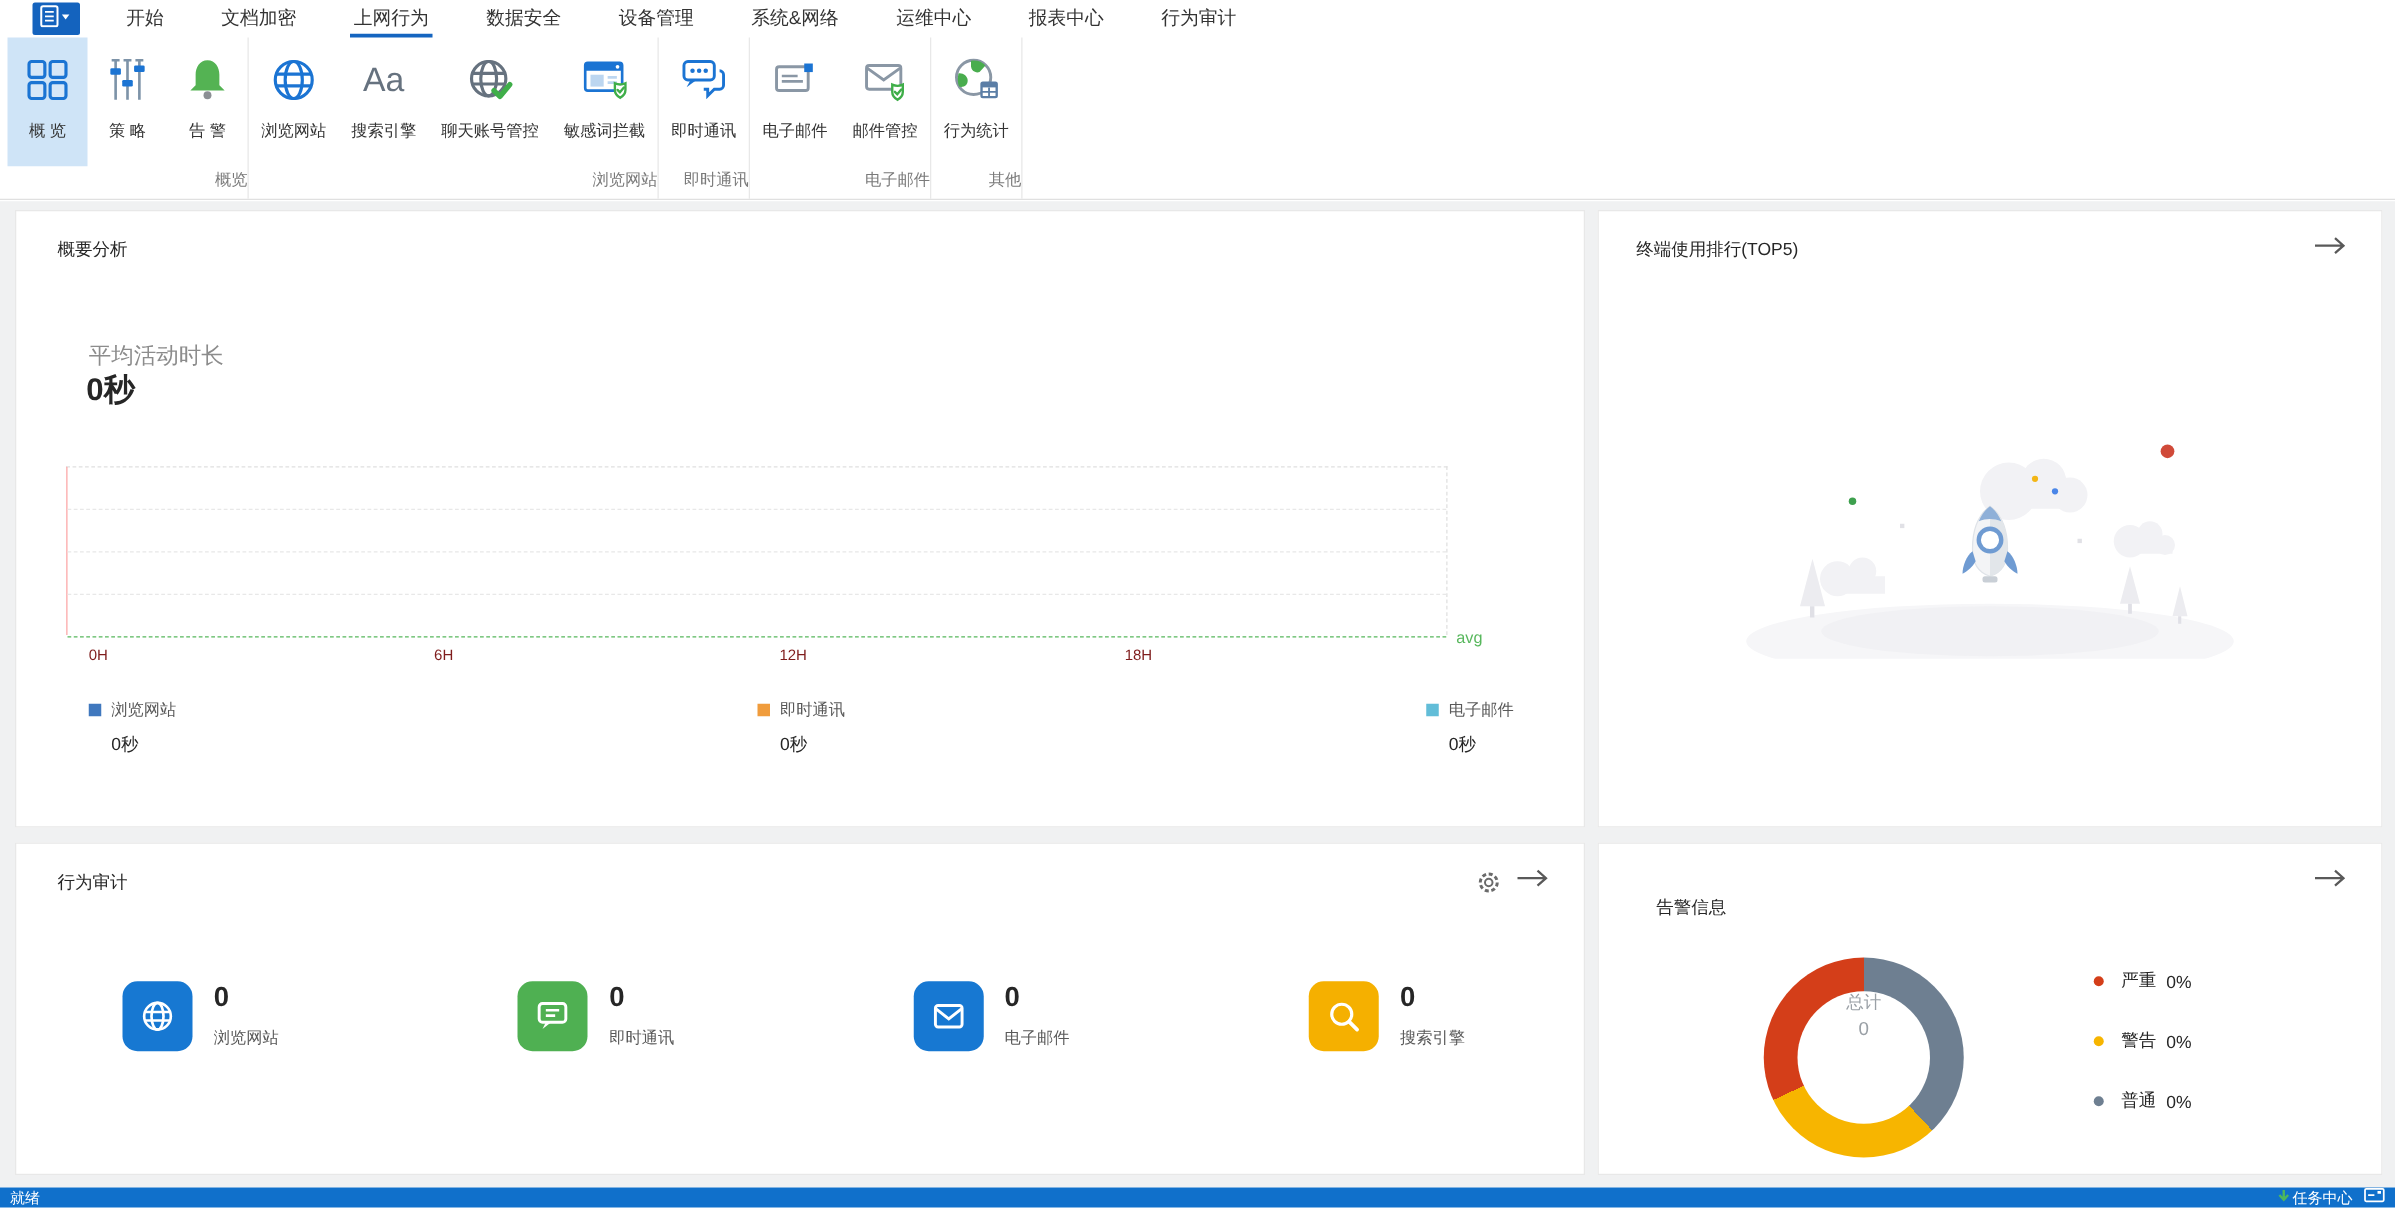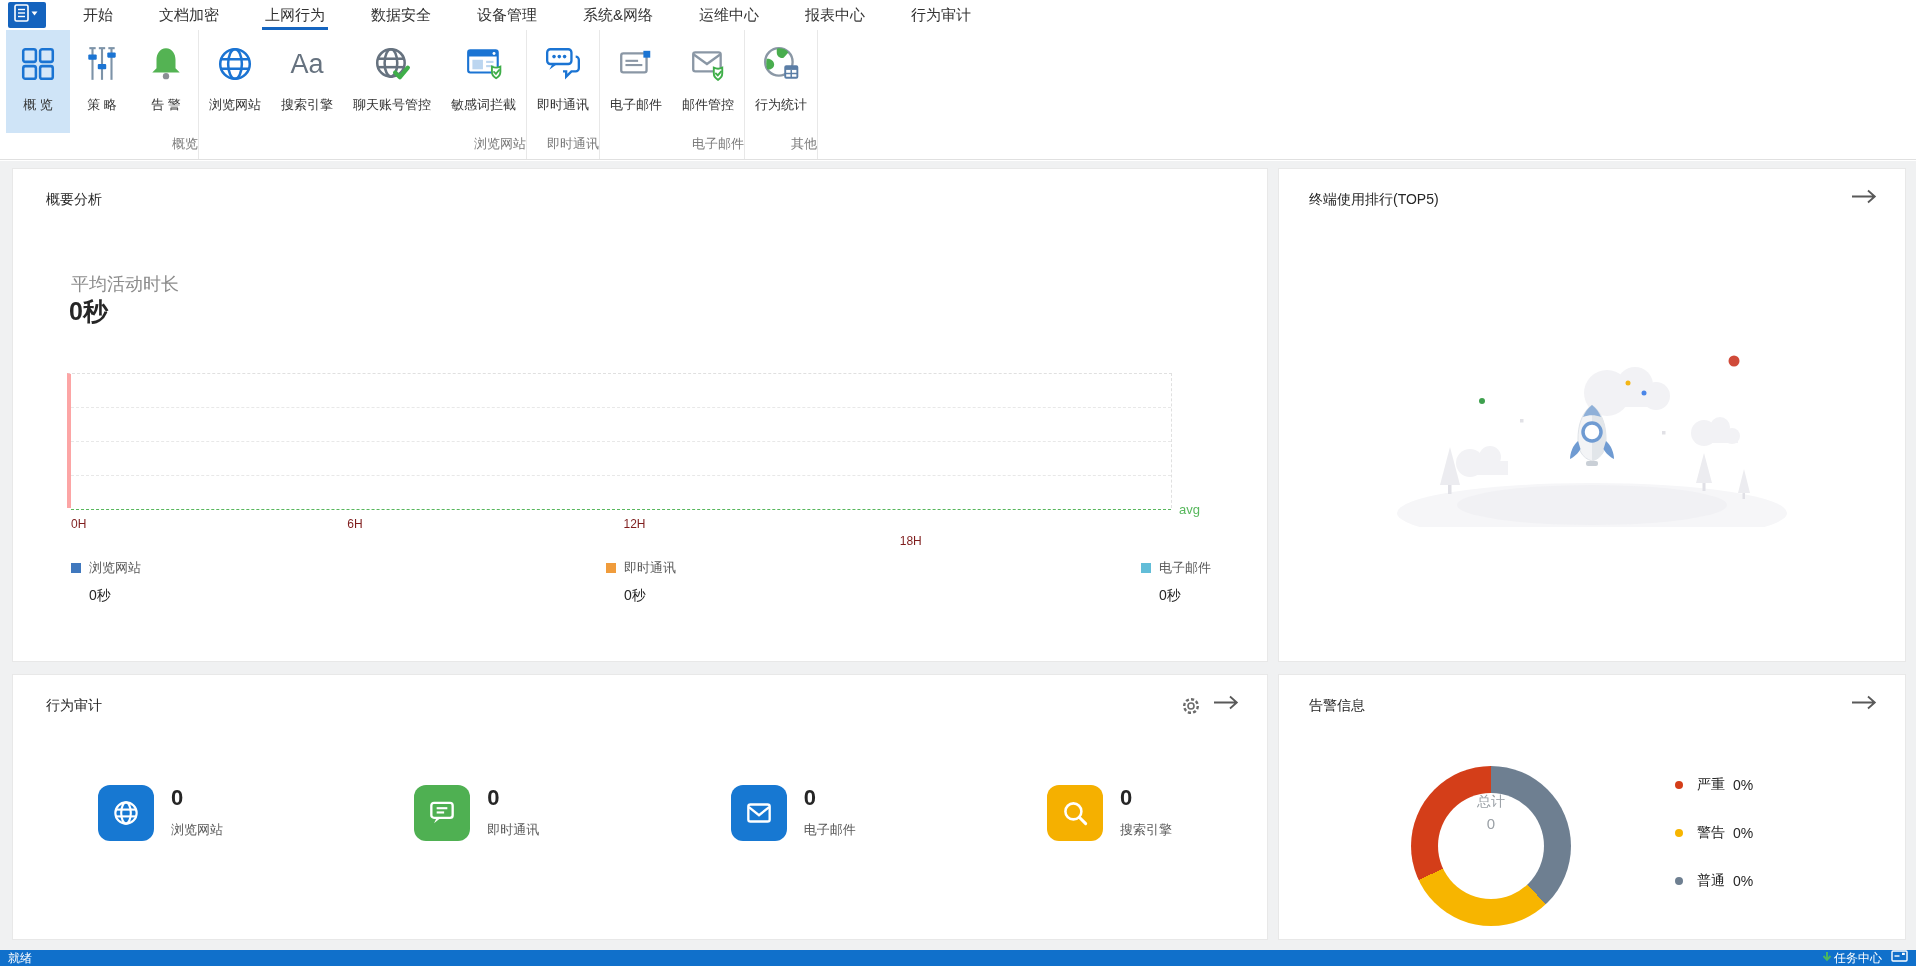--- a/index.html
+++ b/index.html
@@ -1,20 +1,20 @@
 <!DOCTYPE html>
 <html><head>
 <meta charset="utf-8">
 <style>
   * { margin:0; padding:0; box-sizing:border-box; }
   html,body { width:1916px; height:966px; overflow:hidden; background:#fff;
     font-family:"Liberation Sans","DejaVu Sans",sans-serif; color:#333; }
 
   
-  .menubar { height:30px; background:#fff; display:flex; align-items:stretch; padding-left:8px; }
+  .menubar { height:30px; background:#fff; display:flex; align-items:stretch; padding-left:8px;margin-left:18px; }
   .app-btn { width:38px; height:26px; margin:2px 0; background:#1463be; border-radius:2px;
     display:flex; align-items:center; justify-content:center; cursor:pointer; }
   .menu-items { display:flex; margin-left:14px; }
   .menu-item { position:relative; padding:0 23px; line-height:30px; font-size:15px; color:#333; cursor:pointer; }
   .menu-item.active::after { content:""; position:absolute; left:20px; right:20px; bottom:0; height:3px; background:#1565c0; }
 
   
   .ribbon { height:130px; background:#fff; border-bottom:1px solid #e0e0e0; display:flex; padding-left:6px; }
   .rb-group { display:flex; flex-direction:column; border-right:1px solid #e8e8e8; }
   .rb-items { display:flex; height:104px; }
@@ -31,22 +31,22 @@
   .p-summary { left:12px; top:7px; width:1256px; height:494px; }
   .p-top5 { left:1278px; top:7px; width:628px; height:494px; }
   .p-audit { left:12px; top:513px; width:1256px; height:266px; }
   .p-alerts { left:1278px; top:513px; width:628px; height:266px; }
   .arrow-btn { position:absolute; right:28px; top:20px; cursor:pointer; }
   .gear-btn { position:absolute; right:66px; top:21px; cursor:pointer; }
 
   
   .metric-label { position:absolute; left:58px; top:103px; font-size:18px; color:#8c8c8c; }
   .metric-value { position:absolute; left:56px; top:126px; font-size:25px; font-weight:bold; color:#262626; }
-  .chart { position:absolute; left:54px; top:204px; width:1105px; height:135px;
-    border-top:1px dashed #e0e0e0; border-right:1px dashed #e0e0e0; border-left:4px solid #fca5a5; }
+  .chart { position:absolute; left:40px; top:204px; width:1105px; height:135px;
+    border-top:1px dashed #e0e0e0; border-right:1px dashed #e0e0e0; border-left:1px solid #fca5a5; }
   .gridline { position:absolute; left:0; right:0; border-top:1px dashed #e8e8e8; }
   .avg-line { position:absolute; left:0; right:0; top:135px; border-top:1px dashed #57b75c; }
   .avg-label { position:absolute; left:calc(100% + 8px); top:128px; font-size:13px; color:#57b75c; }
   .x-ticks { position:absolute; left:58px; top:348px; width:1105px; height:16px; font-size:12px; color:#7f1d1d; }
   .x-ticks span { position:absolute; top:0; }
   .legend-row { position:absolute; left:58px; top:390px; width:1140px; display:flex; justify-content:space-between; }
   .lg-head { display:flex; align-items:center; font-size:13px; color:#595959; cursor:pointer; }
   .lg-sq { width:10px; height:10px; margin-right:8px; }
   .lg-val { margin:10px 0 0 18px; font-size:14px; color:#262626; }
 
@@ -289,21 +289,21 @@
       <div class="gridline" style="top:33px;"></div>
       <div class="gridline" style="top:67px;"></div>
       <div class="gridline" style="top:101px;"></div>
       <div class="avg-line"></div>
       <div class="avg-label">avg</div>
     </div>
     <div class="x-ticks">
       <span style="left:0;">0H</span>
       <span style="left:25%;">6H</span>
       <span style="left:50%;">12H</span>
-      <span style="left:75%;margin-top:17px;">18H</span>
+      <span style="left:75%;">18H</span>
     </div>
 
     <div class="legend-row">
       <div>
         <div class="lg-head">
             <span class="lg-sq" style="background-color: rgb(64, 120, 190);"></span>
             <span>浏览网站</span>
           </div>
         <div class="lg-val">0秒</div>
       </div>
@@ -438,21 +438,21 @@
         </div>
         <div class="audit-txt">
           <div class="audit-val">0</div>
           <div class="audit-lab">搜索引擎</div>
         </div>
       </div>
     </div>
   </div>
 
   <div class="panel p-alerts">
-    <div class="panel-title" style="left:30px;">告警信息</div>
+    <div class="panel-title" style="left:46px;margin-top:20px;">告警信息</div>
     <div class="arrow-btn">
       <svg width="26" height="15" viewBox="0 0 26 15">
           <path d="M1 7.5 h22 M17 1.5 L23.8 7.5 L17 13.5" stroke="#595959" stroke-width="1.8" fill="none"></path>
         </svg>
     </div>
     <div class="donut" style="background: conic-gradient(rgb(110, 127, 145) 0%, rgb(110, 127, 145) 38%, rgb(247, 181, 0) 38%, rgb(247, 181, 0) 68%, rgb(212, 62, 25) 68%, rgb(212, 62, 25) 100%);">
       <div class="donut-hole">
         <span class="t1">总计</span>
         <span class="t2">0</span>
       </div>

